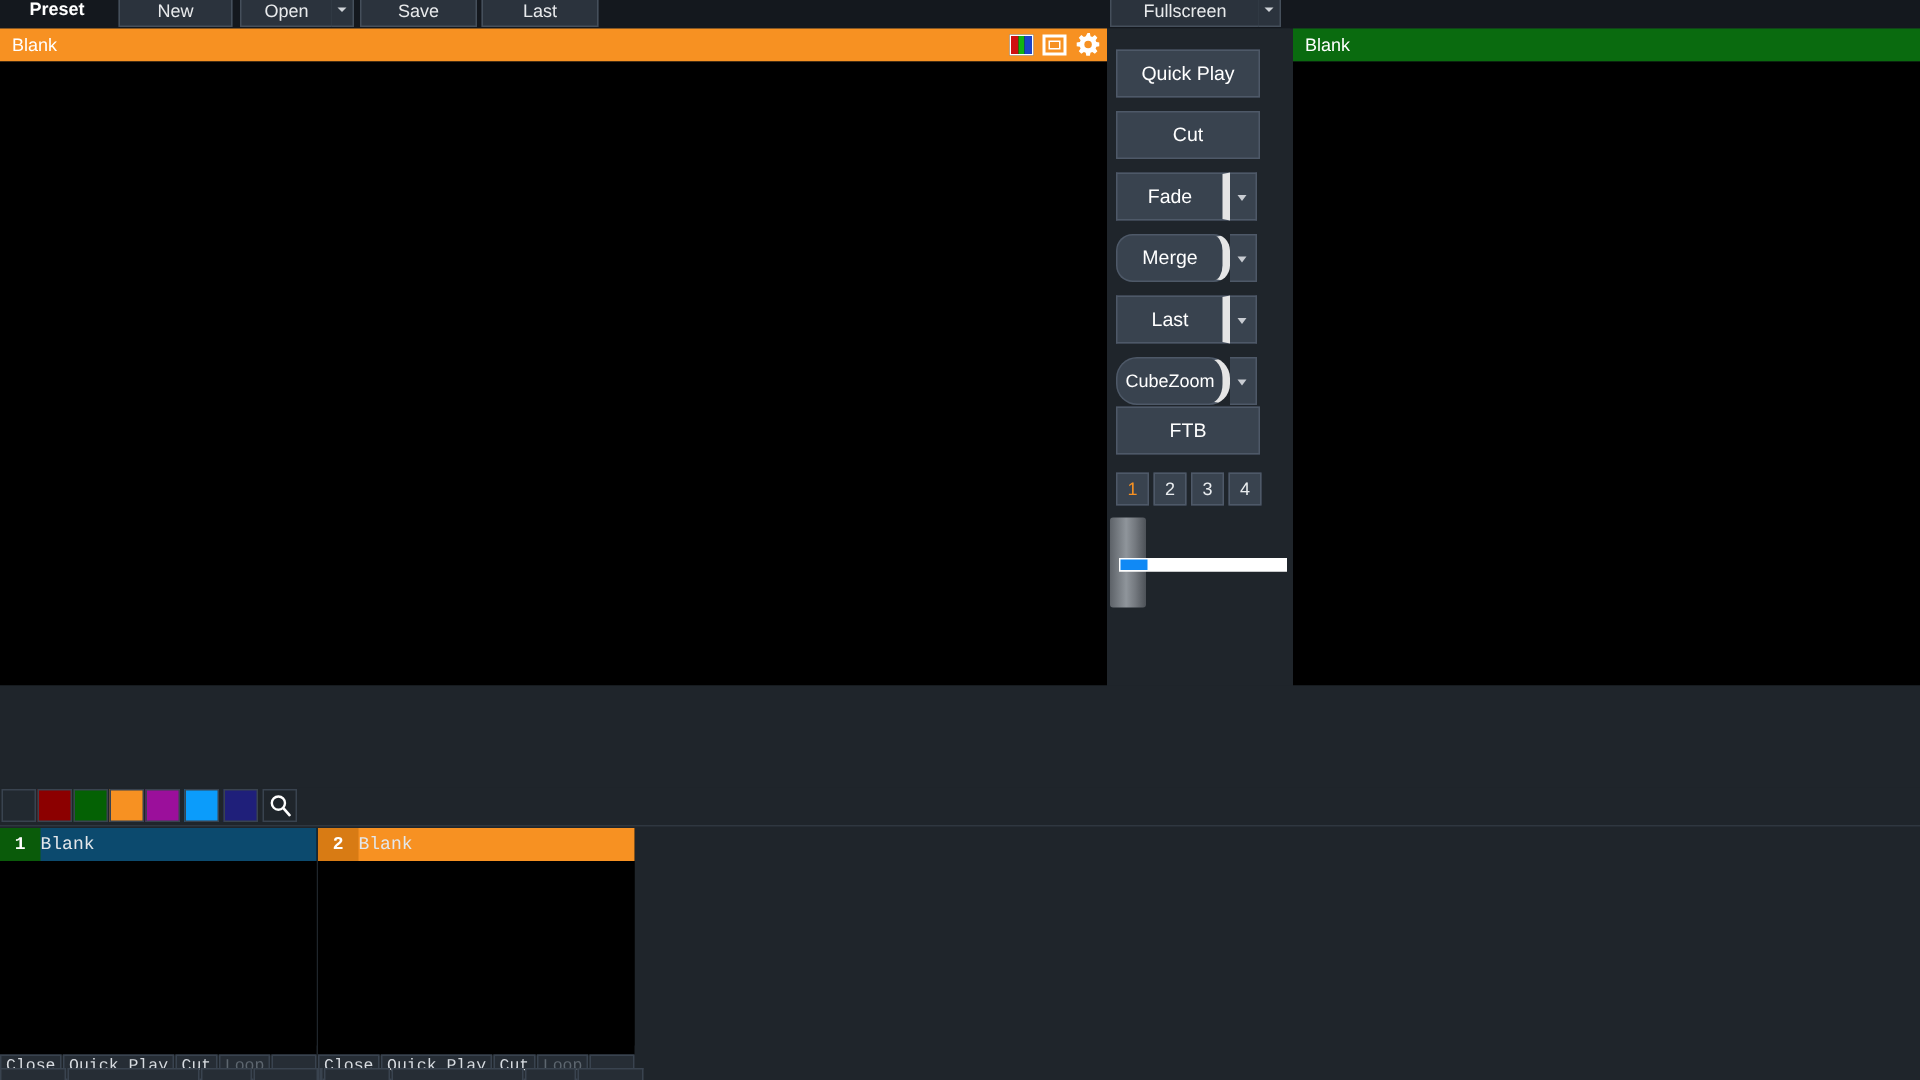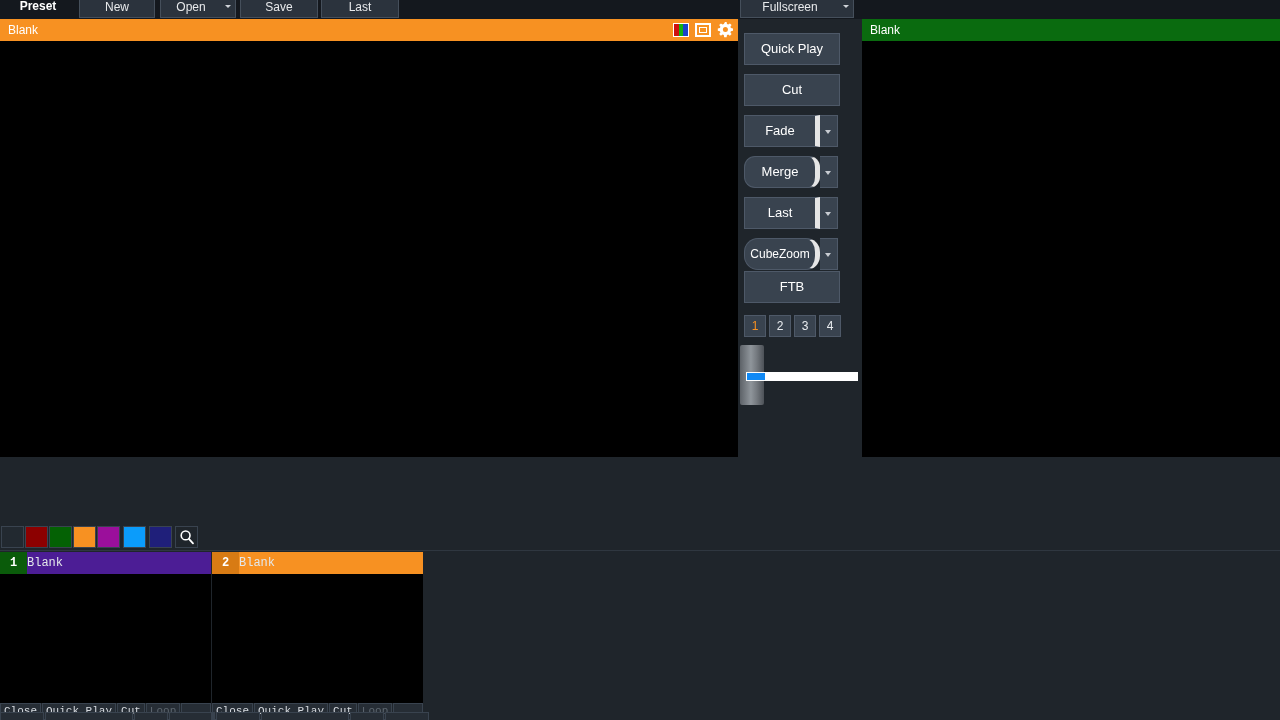--- a/index.html
+++ b/index.html
@@ -252,21 +252,21 @@
     overflow: hidden;
   }
   .card-hdr .num {
     display: inline-block;
     width: 27px;
     text-align: center;
     font-weight: bold;
     color: #ffffff;
     height: 22px;
   }
-  .card-hdr.green { background: #4c1d95; font-family: Liberation Mono, monospace; }
+  .card-hdr.green { background: #0c4a6e; font-family: Liberation Mono, monospace; }
   .card-hdr.green .num { background: #0a5b0a; }
   .card-hdr.orange { background: #f79122; }
   .card-hdr.orange .num { background: #d87b14; }
   .card-body {
     position: absolute;
     left: 0; top: 22px;
     width: 100%;
     bottom: 23px;
     background: #000000;
   }

